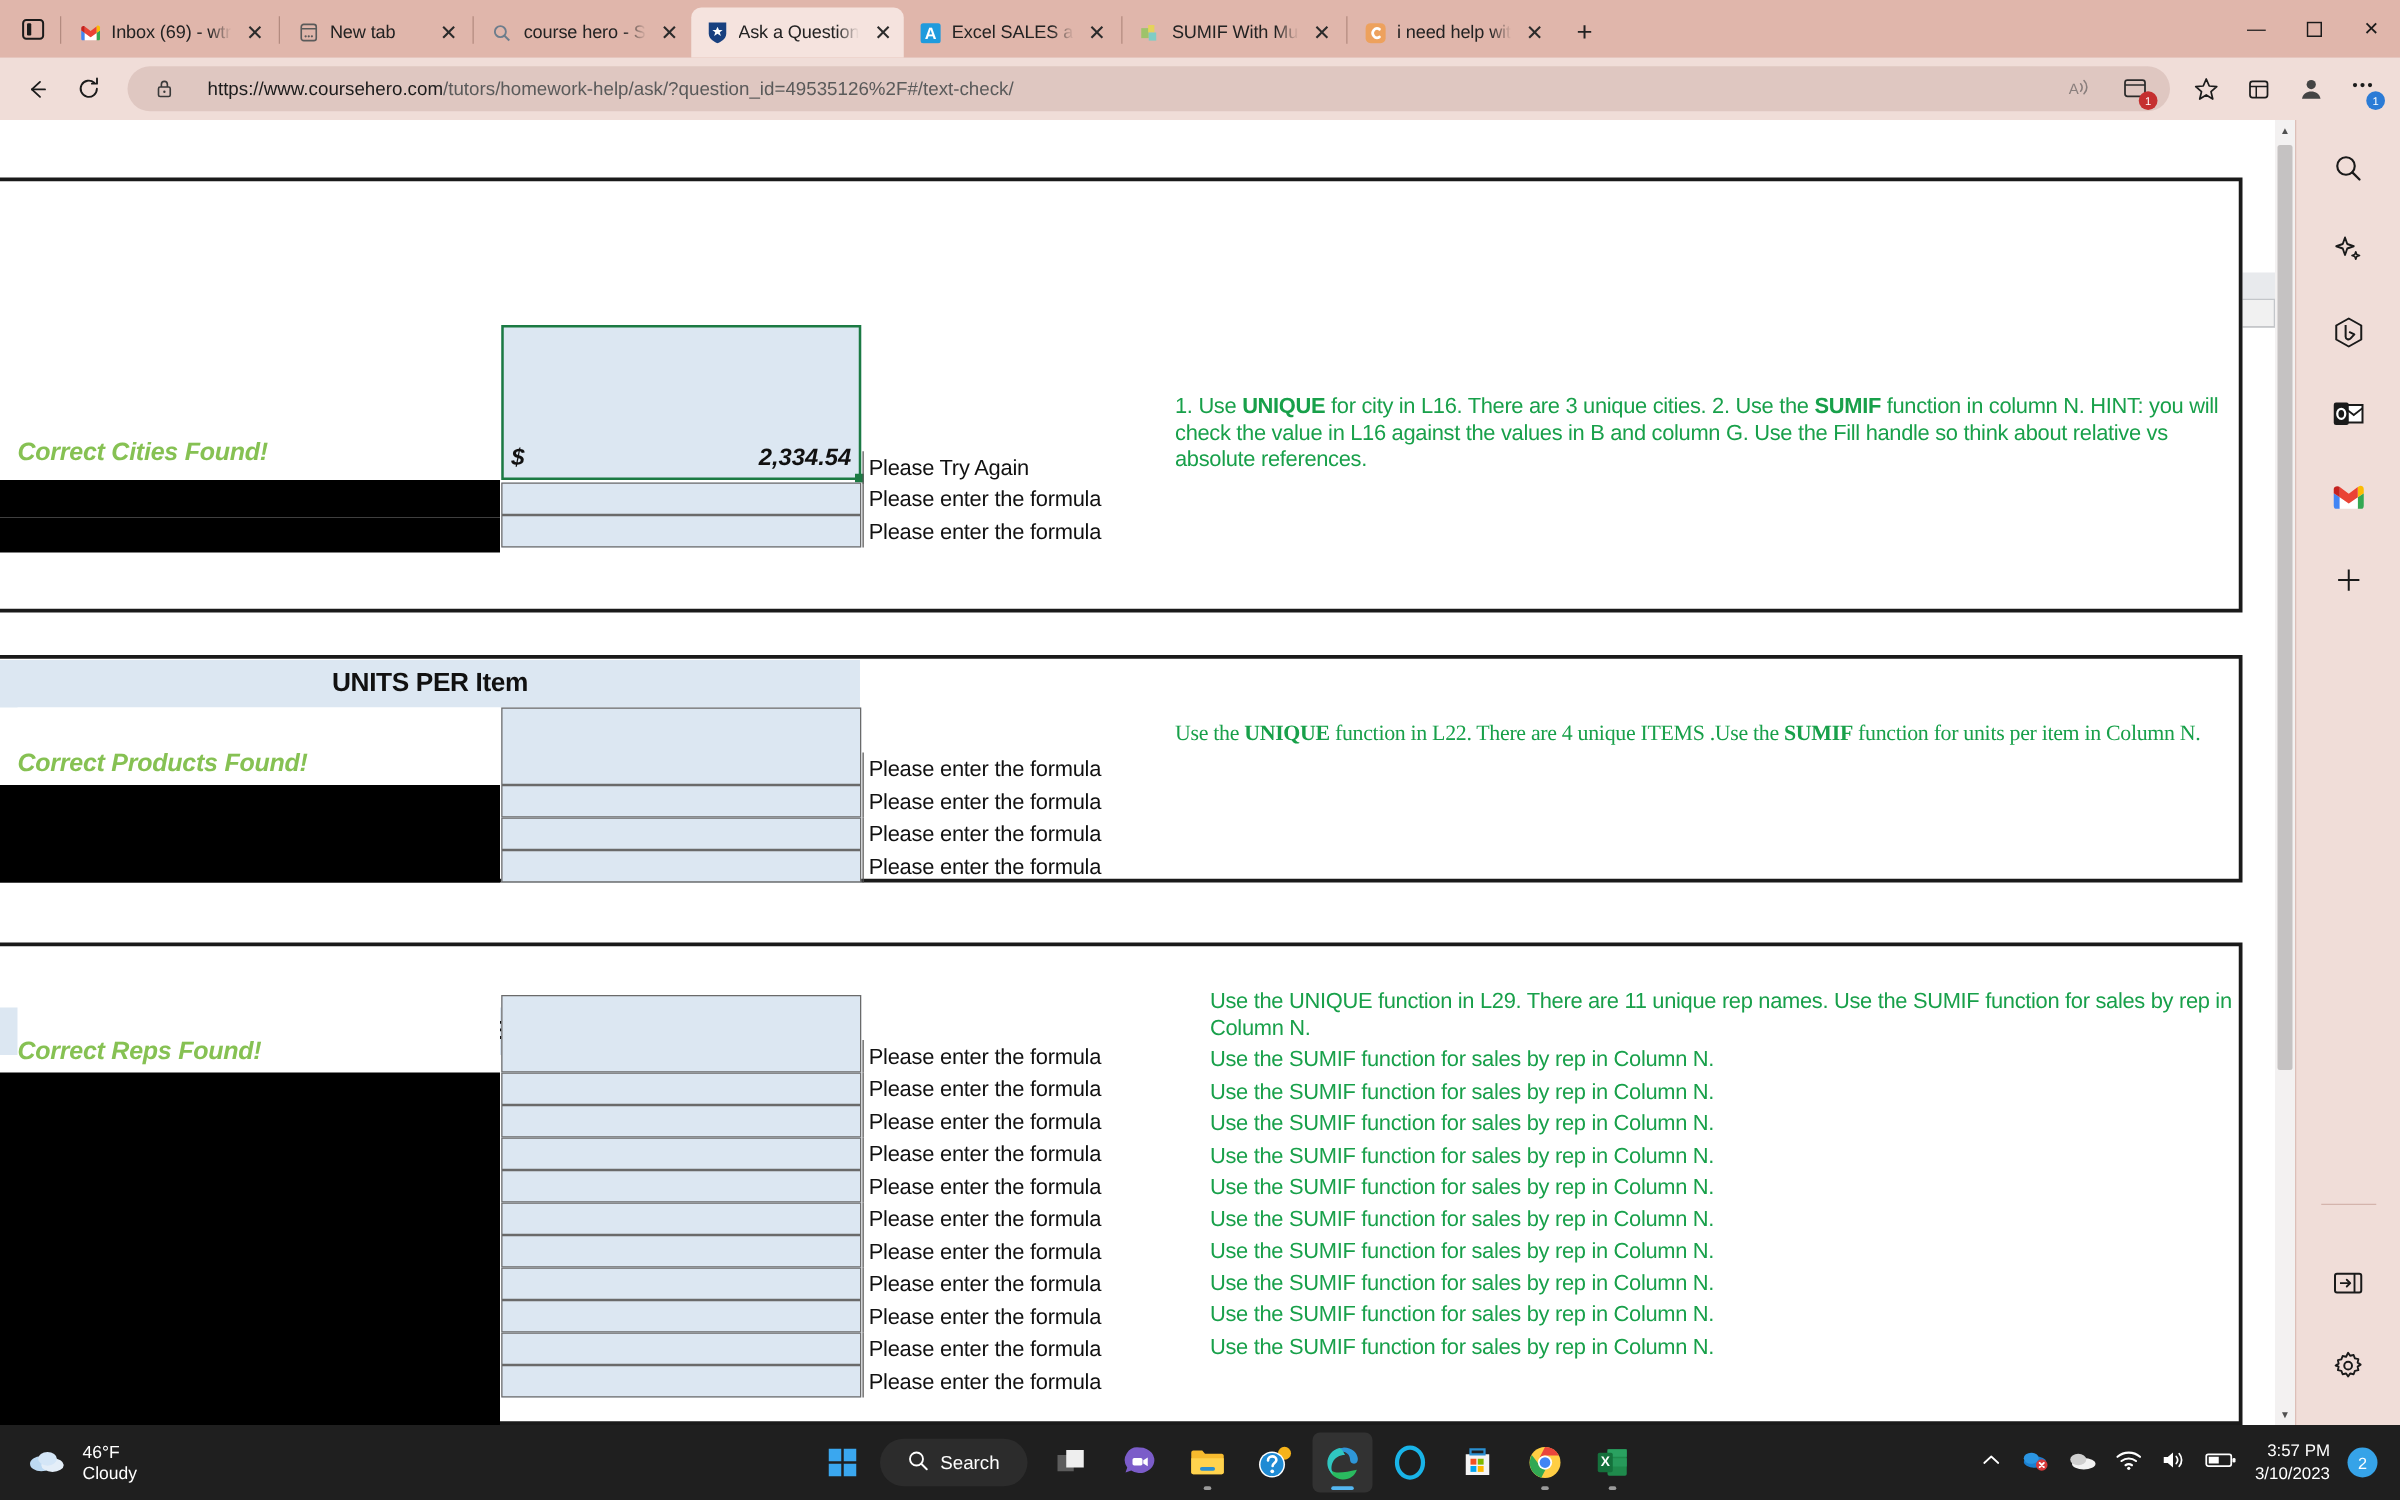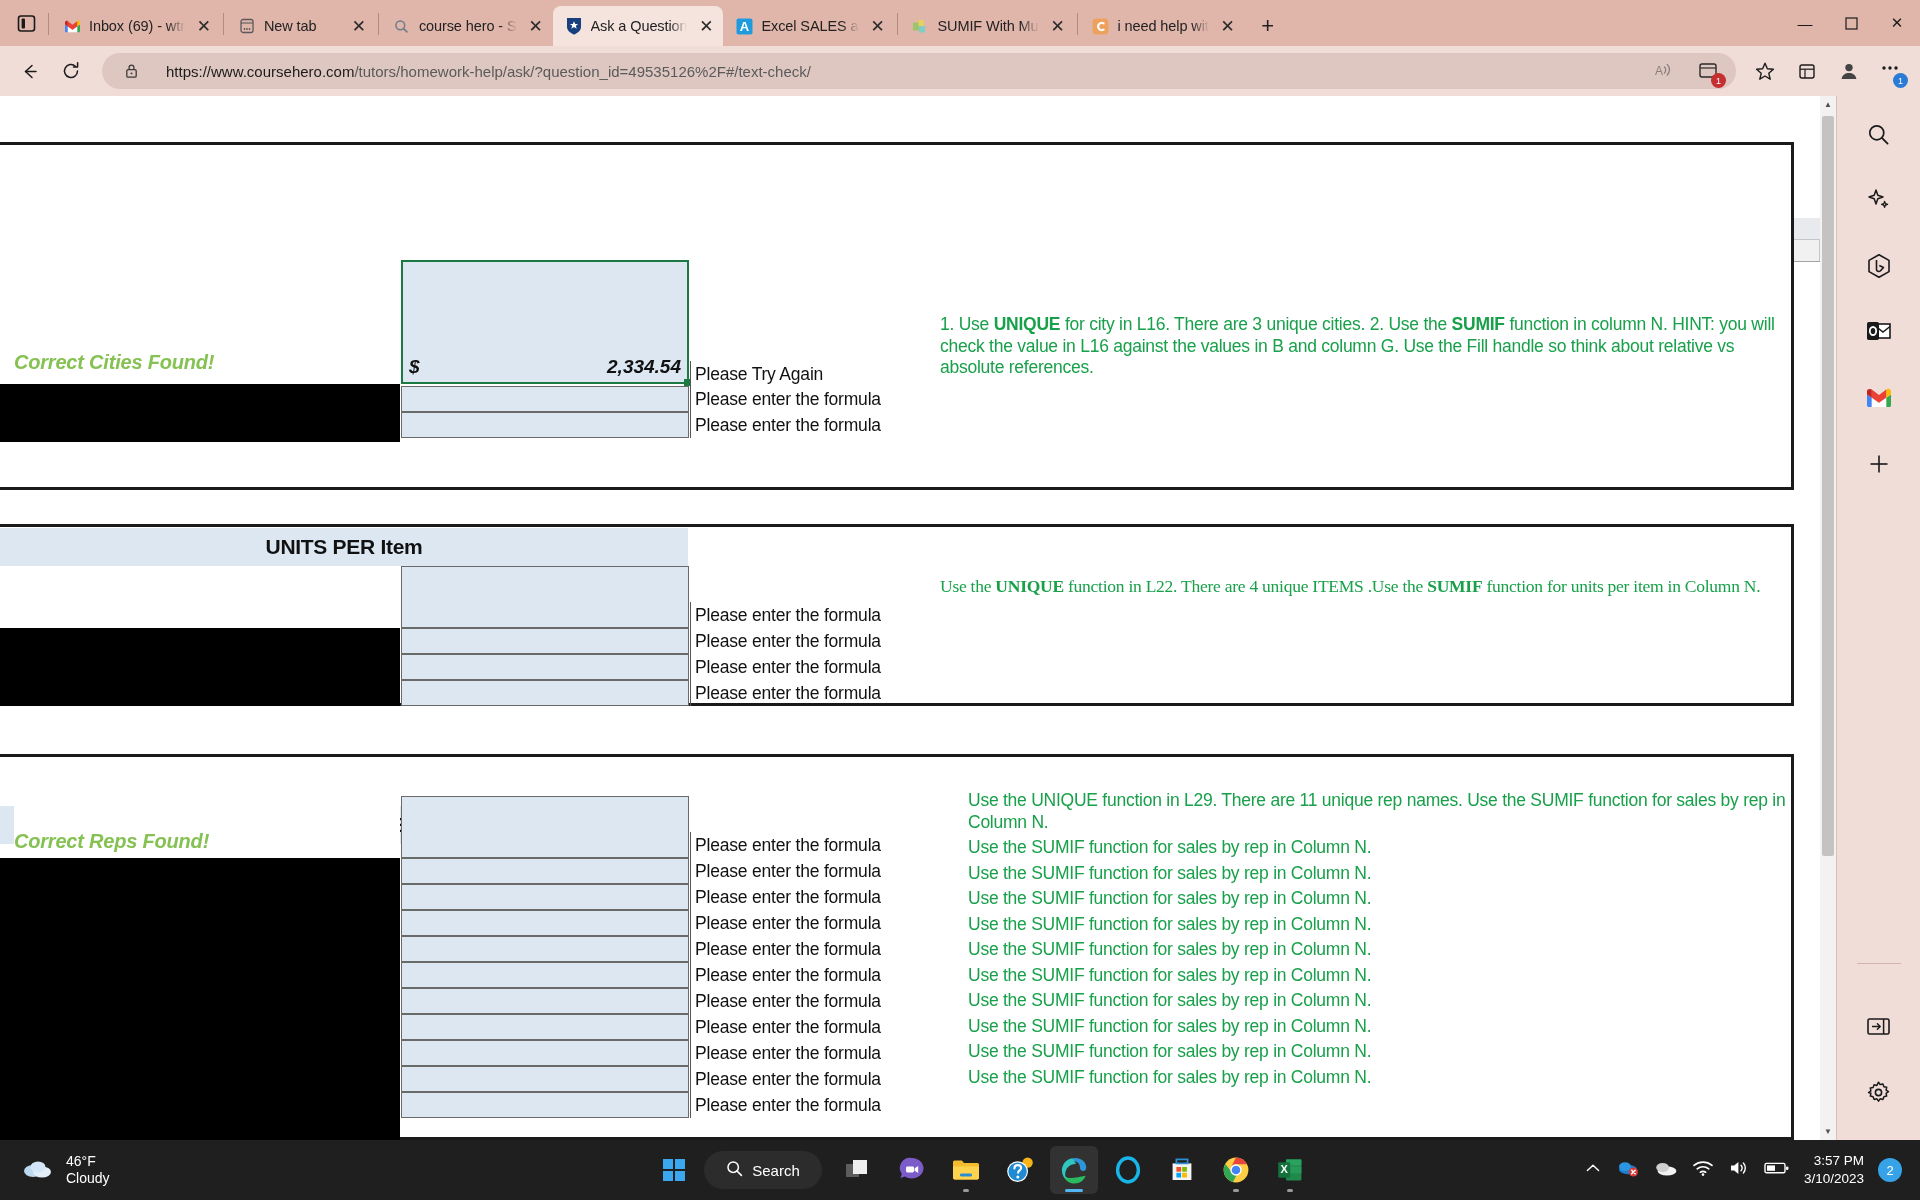--- a/index.html
+++ b/index.html
@@ -363,20 +363,23 @@
           </div>
         </div>
 
         <div class="blk" style="position:absolute;left:0;top:262px;width:1800px;height:182px;">
           <div class="greenbox" style="position:absolute;left:-6px;top:0;width:1800px;height:182px;"></div>
 
           <div class="cell lightblue" style="left:0px;top:4px;width:688px;height:38px;justify-content:center;">
             <span class="hdr-bold">UNITS PER Item</span>
           </div>
 
+          <div class="cell" style="left:14px;top:42px;width:386px;height:62px;background:#fff;align-items:flex-end;padding-bottom:5px;">
+            <span class="lbl-green">Correct Products Found!</span>
+          </div>
           <div class="cell blackfill" style="left:0px;top:104px;width:400px;height:78px;"></div>
 
           <div class="cell lightblue cborder" style="left:401px;top:42px;width:288px;height:62px;"></div>
           <div class="cell lightblue cborder" style="left:401px;top:104px;width:288px;height:26px;"></div>
           <div class="cell lightblue cborder" style="left:401px;top:130px;width:288px;height:26px;"></div>
           <div class="cell lightblue cborder" style="left:401px;top:156px;width:288px;height:26px;"></div>
 
           <div class="cell" style="left:690px;top:78px;width:240px;height:26px;border-left:1px solid #555;padding-left:4px;">
             <span class="pleasetxt">Please enter the formula</span>
           </div>

